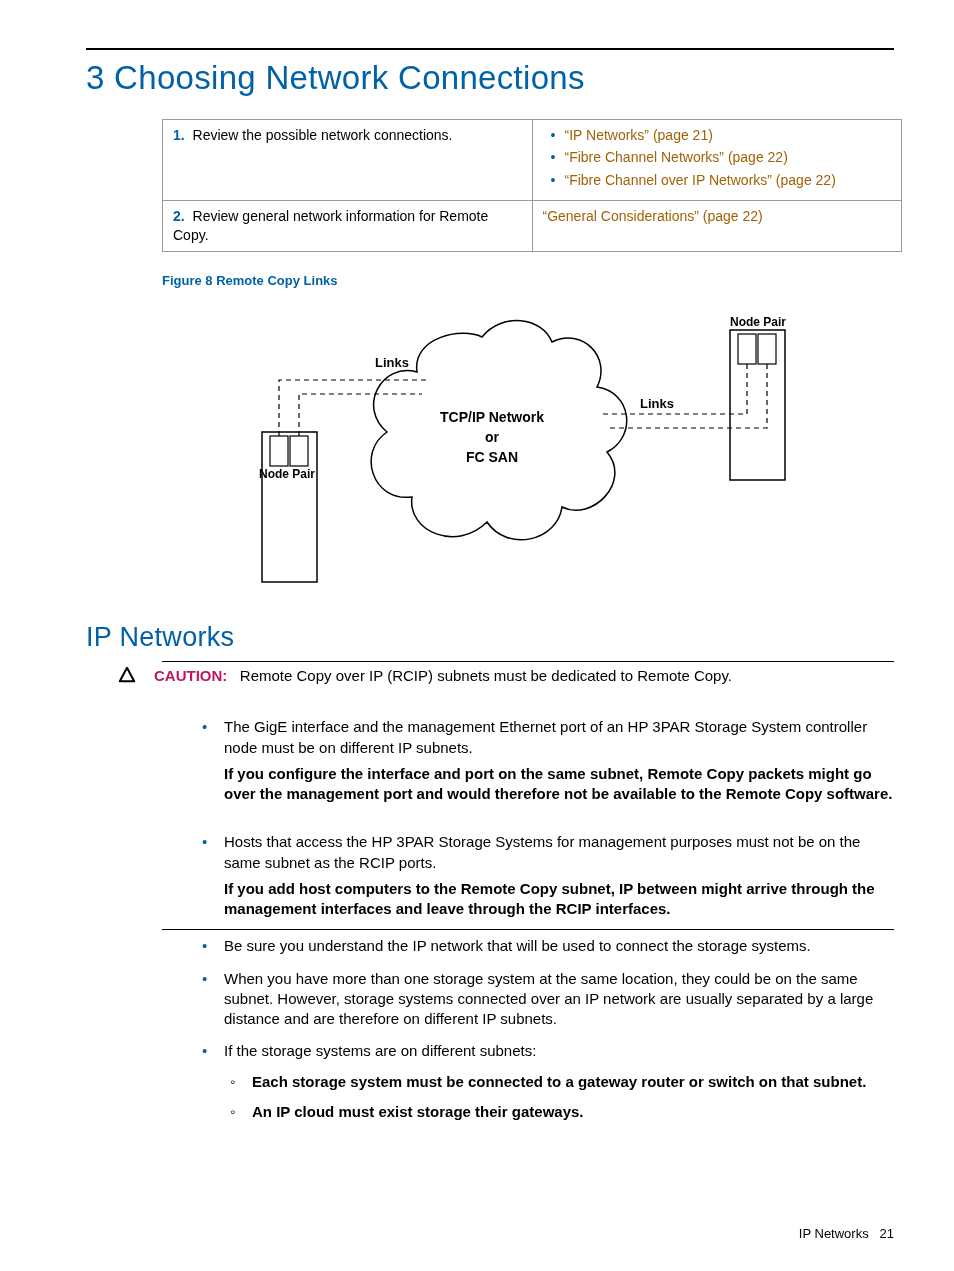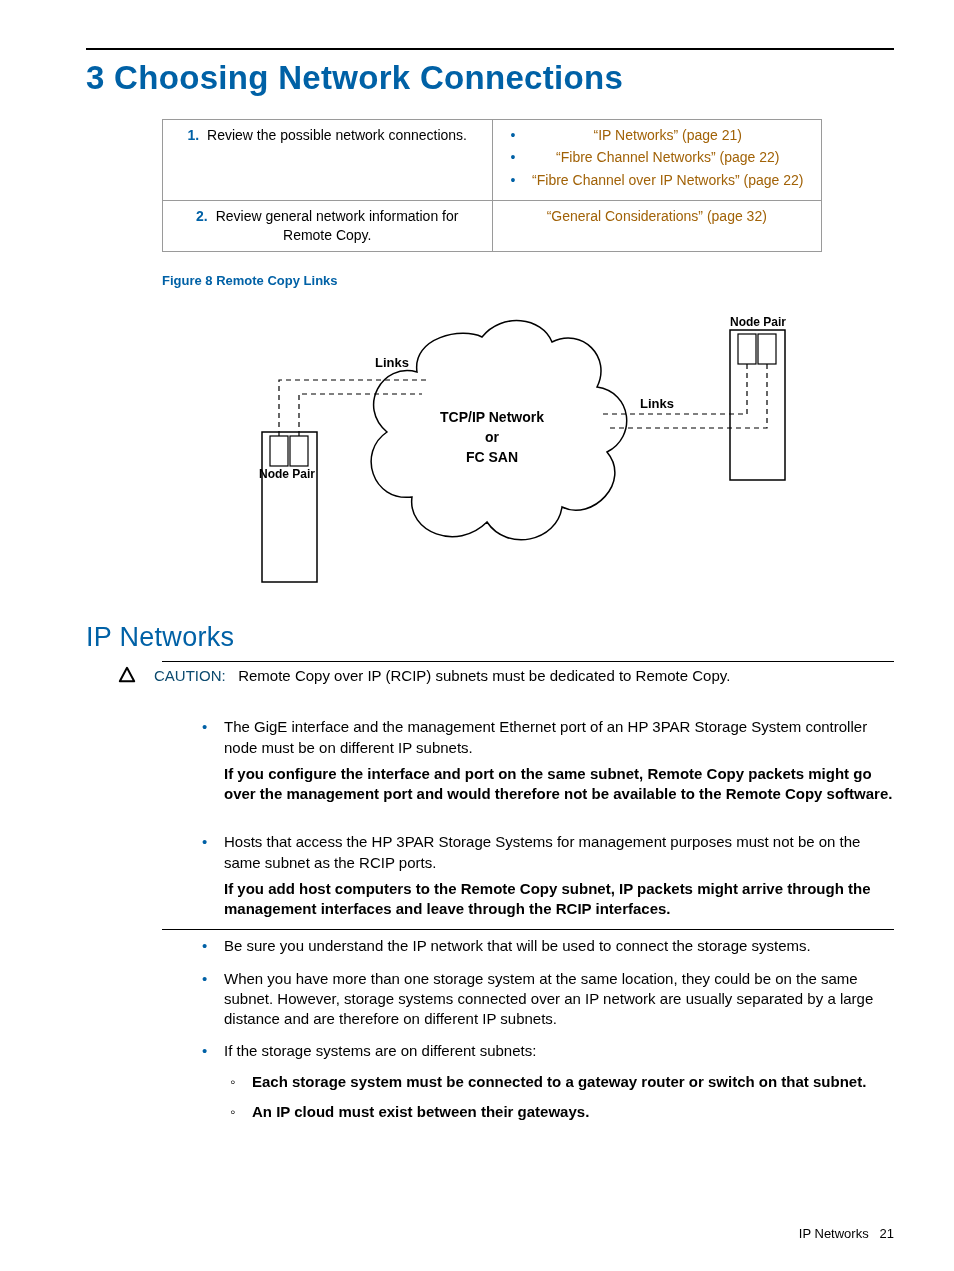--- a/index.html
+++ b/index.html
@@ -17,31 +17,30 @@
     box-sizing: border-box;
     padding: 48px 60px 30px 86px;
     position: relative;
   }
   .rule-top {
     border-top: 2px solid #000;
     margin-bottom: 6px;
   }
   h1.title {
     color: #0061a6;
-    font-weight: 700;
+    font-weight: 400;
     font-size: 33px;
     margin: 0 0 18px 0;
     letter-spacing: 0.3px;
   }
   .steps-table {
     border-collapse: collapse;
-    width: 660px;
+    width: 740px;
     margin-left: 76px;
     margin-bottom: 20px;
-    text-align: center;
   }
   .steps-table td {
     border: 1px solid #9a9a9a;
     padding: 6px 10px 6px 10px;
     vertical-align: top;
     font-size: 14px;
   }
   .step-num {
     color: #0061a6;
     font-weight: bold;
@@ -99,22 +98,22 @@
     margin-bottom: 6px;
     display: flex;
     align-items: flex-start;
     gap: 18px;
   }
   .caution-icon {
     width: 18px;
     flex: 0 0 auto;
   }
   .caution-label {
-    color: #0c4a6e;
-    font-weight: normal;
+    color: #be185d;
+    font-weight: bold;
   }
   .caution-body-list {
     list-style: none;
     margin: 6px 0 6px 76px;
     padding: 0;
   }
   .caution-body-list > li {
     position: relative;
     padding-left: 30px;
     margin-bottom: 10px;
@@ -196,21 +195,21 @@
           <li><span class="link-text">“Fibre Channel over IP Networks” (page 22)</span></li>
         </ul>
       </td>
     </tr>
     <tr>
       <td>
         <span class="step-num">2.</span>
         <span>Review general network information for Remote Copy.</span>
       </td>
       <td>
-        <span class="link-text">“General Considerations” (page 32)</span>
+        <span class="link-text">“General Considerations” (page 22)</span>
       </td>
     </tr>
   </tbody>
     </table>
 
 
   <div class="fig-caption">Figure 8 Remote Copy Links</div>
 
   <div class="figure-wrap">
     <svg width="620" height="290" viewBox="0 0 620 290">
@@ -267,33 +266,33 @@
       </div>
     </div>
 
     <ul class="caution-body-list">
       <li>
         <span>The GigE interface and the management Ethernet port of an HP 3PAR Storage System controller node must be on different IP subnets.</span>
         <p>If you configure the interface and port on the same subnet, Remote Copy packets might go over the management port and would therefore not be available to the Remote Copy software.</p>
       </li>
       <li>
         <span>Hosts that access the HP 3PAR Storage Systems for management purposes must not be on the same subnet as the RCIP ports.</span>
-        <p>If you add host computers to the Remote Copy subnet, IP packets might arrive through the management interfaces and leave through the RCIP interfaces.</p>
+        <p>If you add host computers to the Remote Copy subnet, IP between might arrive through the management interfaces and leave through the RCIP interfaces.</p>
       </li>
     </ul>
     <div class="caution-rule"></div>
 
     <ul class="plain-list">
       <li>Be sure you understand the IP network that will be used to connect the storage systems.</li>
       <li>When you have more than one storage system at the same location, they could be on the same subnet. However, storage systems connected over an IP network are usually separated by a large distance and are therefore on different IP subnets.</li>
       <li>
         <span>If the storage systems are on different subnets:</span>
         <ul class="sub-list">
           <li>Each storage system must be connected to a gateway router or switch on that subnet.</li>
-          <li>An IP cloud must exist between their gateways.</li>
+          <li>An IP cloud must exist storage their gateways.</li>
         </ul>
       </li>
     </ul>
   </div>
 
   <div class="footer">
     <span>IP Networks</span>&nbsp;&nbsp;&nbsp;<span>21</span>
   </div>
 </div>
 

